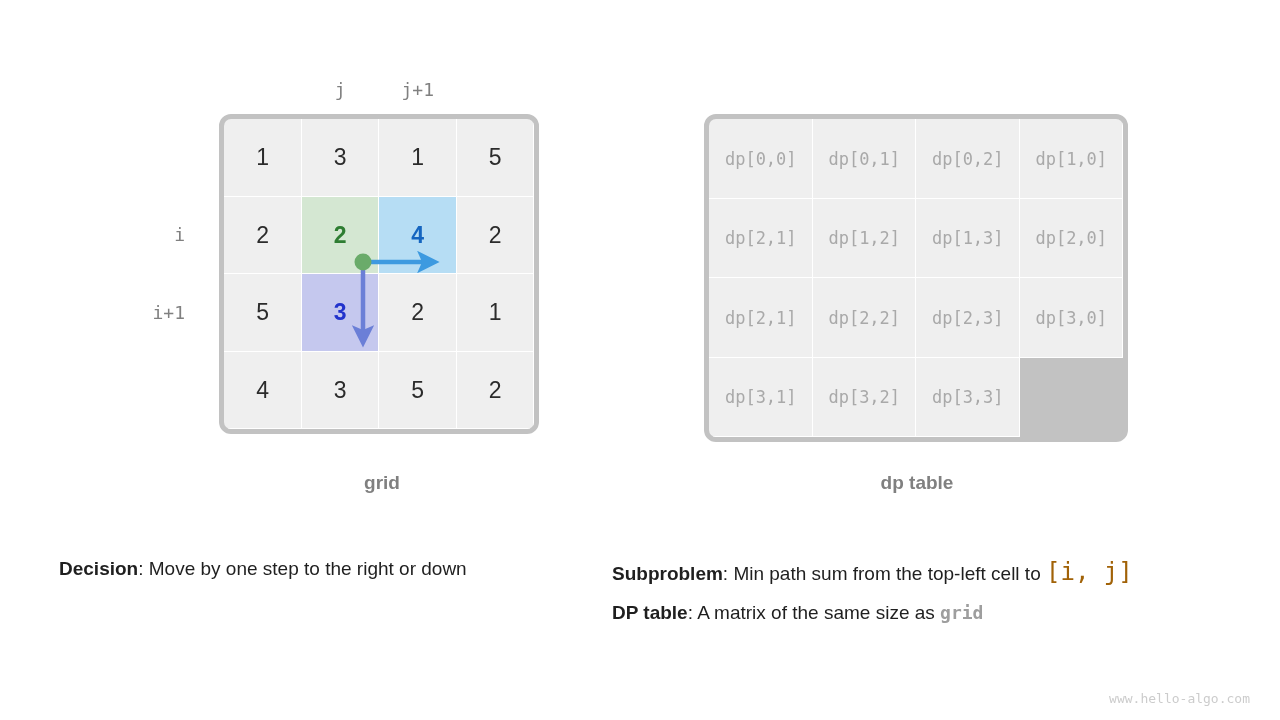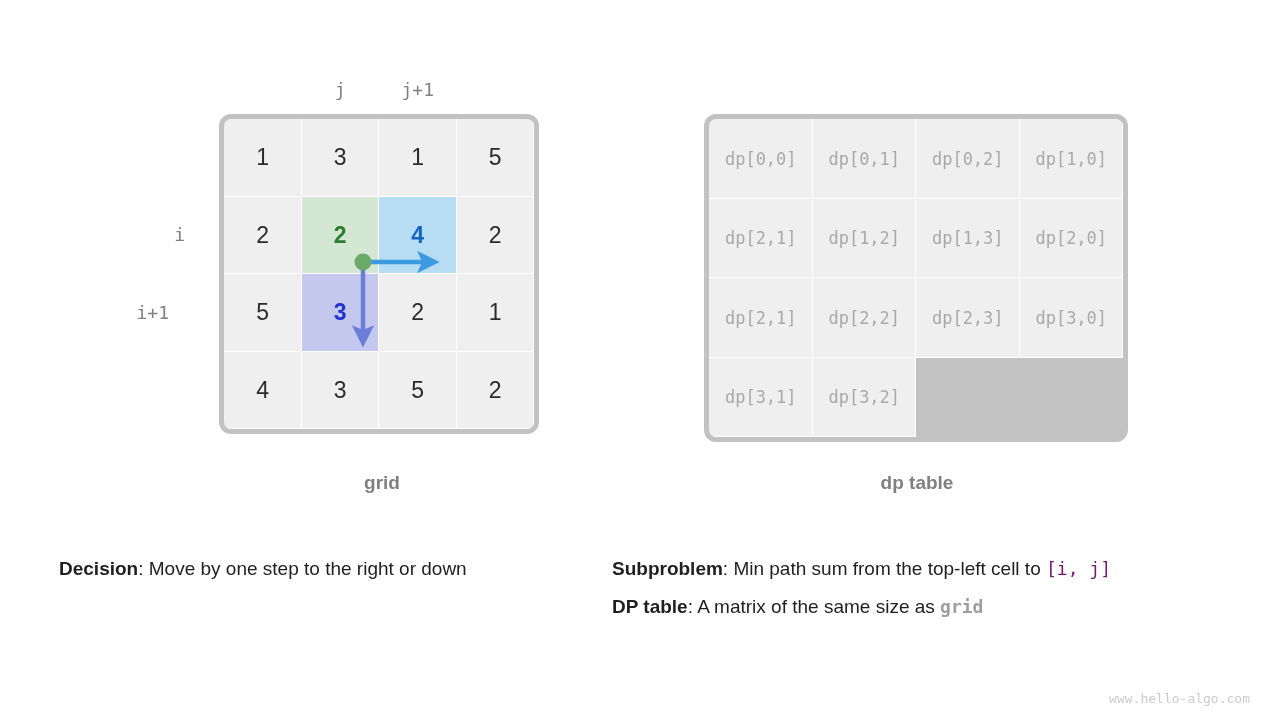--- a/index.html
+++ b/index.html
@@ -114,22 +114,22 @@
     position: absolute;
     font-size: 19px;
     color: #1f1f1f;
   }
   #legend-left  { left: 59px;  top: 558px; }
   #legend-right { left: 612px; top: 558px; }
   .legend-line { margin-bottom: 16px; white-space: nowrap; }
   .legend-line b { font-weight: bold; text-align: right; }
   .code-green {
     font-family: "DejaVu Sans Mono", monospace;
-    color: #701a75;
-    font-size: 18px;
+    color: #a16207;
+    font-size: 24px;
   }
   .code-gray {
     font-family: "DejaVu Sans Mono", monospace;
     color: #9e9e9e;
     font-weight: bold;
     font-size: 18px;
   }
 
   #watermark {
     position: absolute;
@@ -162,21 +162,21 @@
       <div class="cell">3</div>
       <div class="cell">5</div>
       <div class="cell">2</div>
     </div>
 </div>
 
 <div id="grid-axis-labels">
     <div class="col-label" style="left: 300.25px; top: 79px;">j</div>
     <div class="col-label" style="left: 377.75px; top: 79px;">j+1</div>
     <div class="row-label" style="left: 105px; top: 224.25px;">i</div>
-    <div class="row-label" style="left: 89px; top: 301.75px; text-align: right;">i+1</div>
+    <div class="row-label" style="left: 105px; top: 301.75px; text-align: right;">i+1</div>
   </div>
 
 <svg id="arrow-layer">
   <defs>
     <marker id="head-right" markerWidth="5" markerHeight="5" refX="2.2" refY="2.5" orient="auto">
       <path d="M0,0 L5,2.5 L0,5 L1.1,2.5 Z" fill="#3d9ae0"></path>
     </marker>
     <marker id="head-down" markerWidth="5" markerHeight="5" refX="2.2" refY="2.5" orient="auto">
       <path d="M0,0 L5,2.5 L0,5 L1.1,2.5 Z" fill="#6b7fd7"></path>
     </marker>
@@ -197,20 +197,21 @@
       <div class="dp-cell">dp[2,1]</div>
       <div class="dp-cell">dp[1,2]</div>
       <div class="dp-cell">dp[1,3]</div>
       <div class="dp-cell">dp[2,0]</div>
       <div class="dp-cell">dp[2,1]</div>
       <div class="dp-cell">dp[2,2]</div>
       <div class="dp-cell">dp[2,3]</div>
       <div class="dp-cell">dp[3,0]</div>
       <div class="dp-cell">dp[3,1]</div>
       <div class="dp-cell">dp[3,2]</div>
+      <div class="dp-cell">dp[3,3]</div>
     </div>
 </div>
 
 <div class="caption" style="left:767px; top:472px;">dp table</div>
 
 <div class="legend-col" id="legend-left">
     <div class="legend-line"><b>Decision</b><span>: </span><span>Move by one step to the right or down</span></div>
   </div>
 <div class="legend-col" id="legend-right">
     <div class="legend-line"><b>Subproblem</b><span>: </span><span>Min path sum from the top-left cell to </span><span class="code-green">[i, j]</span></div>

